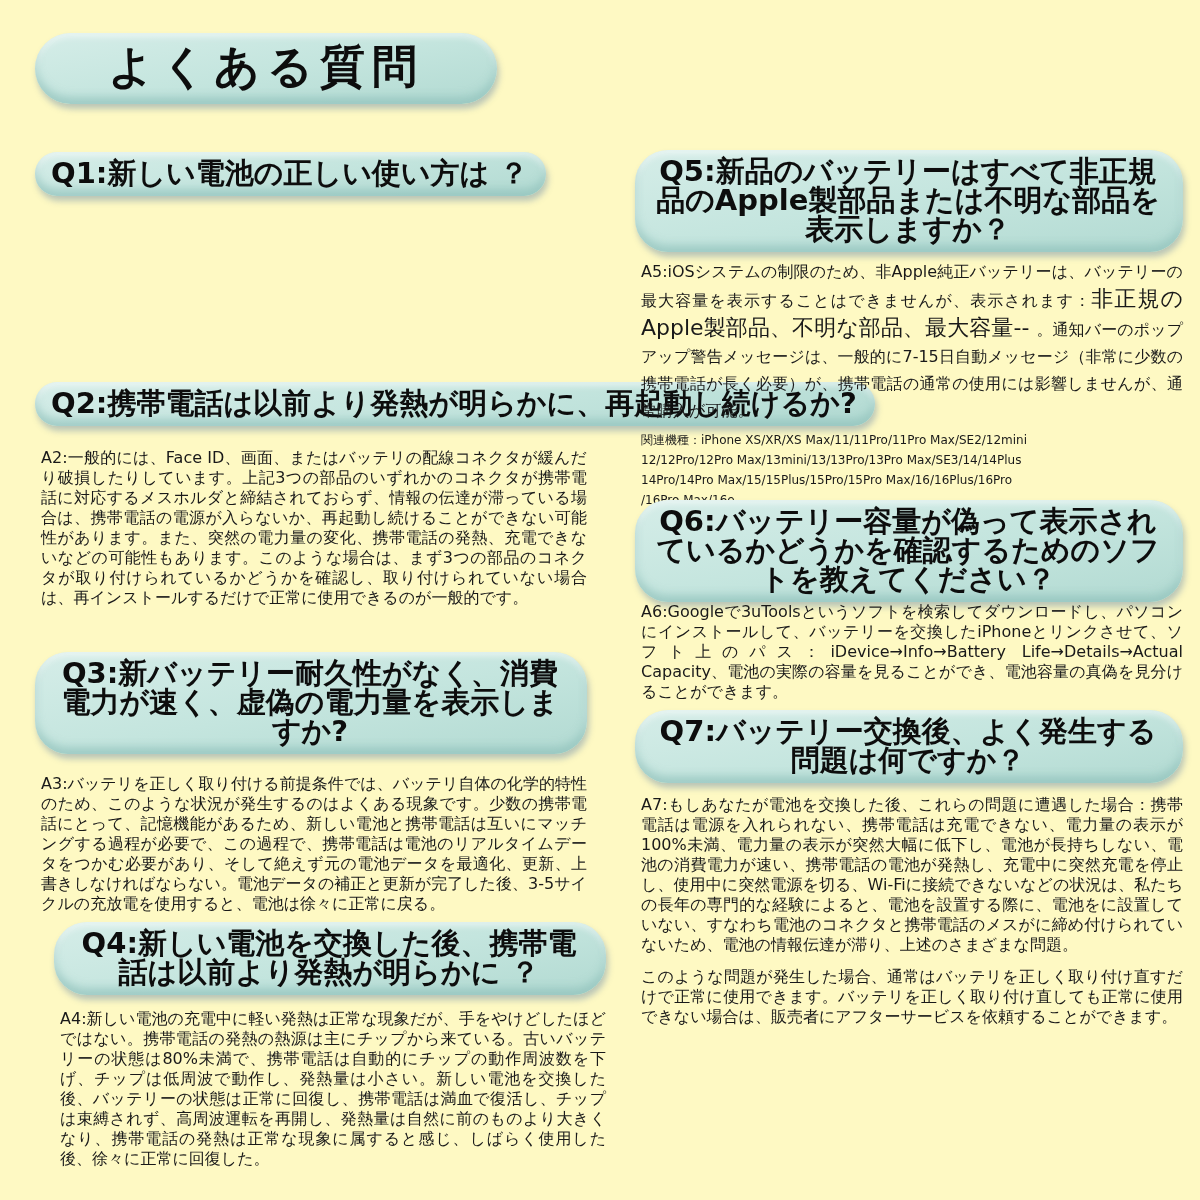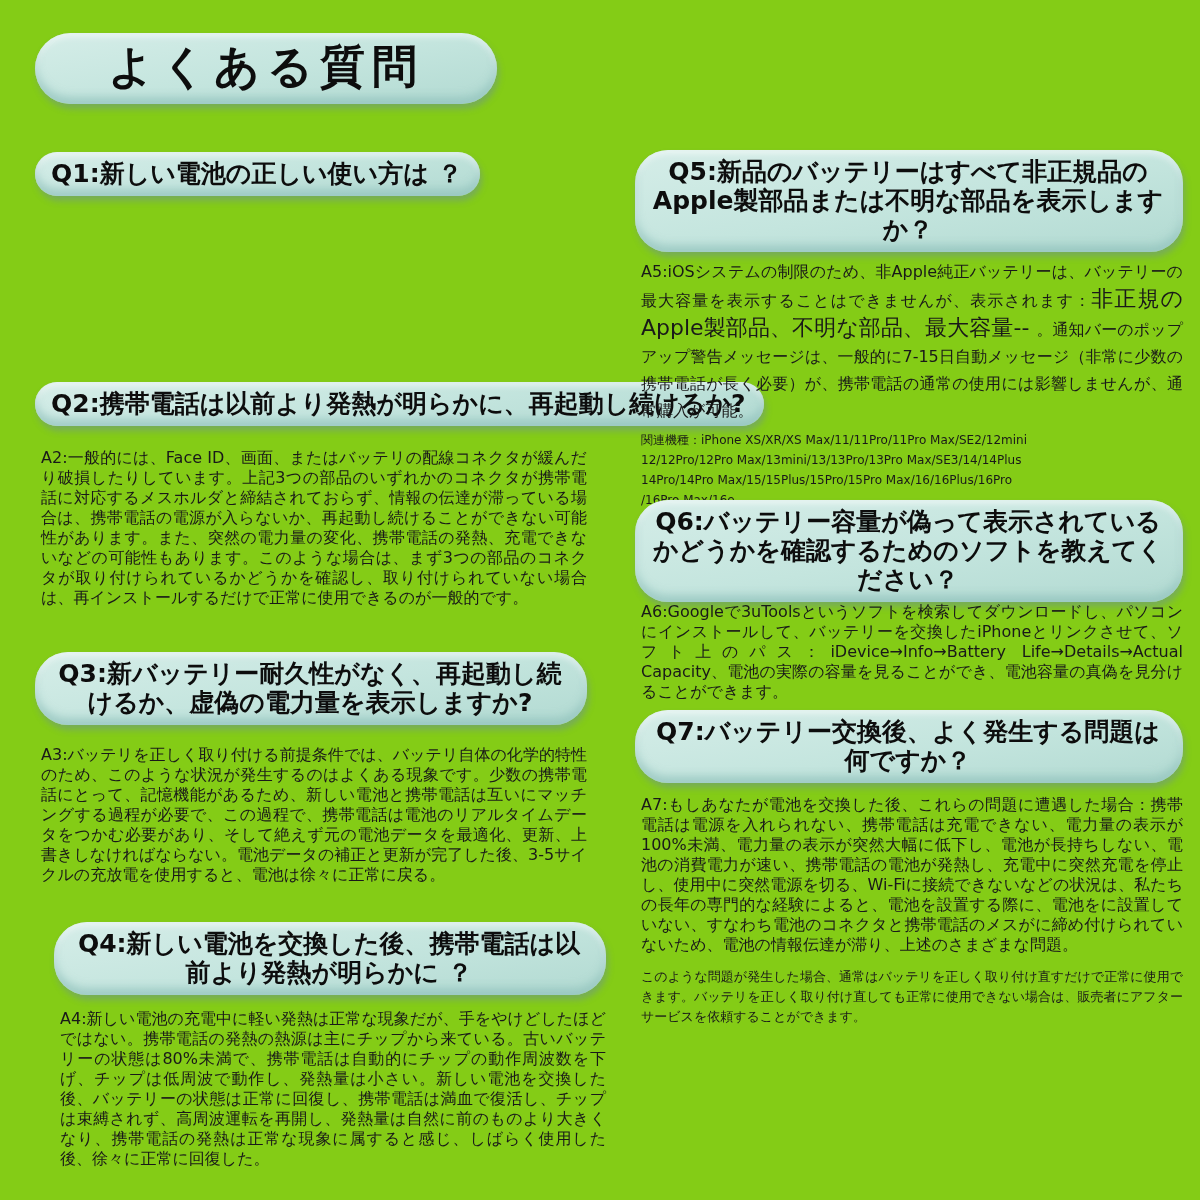--- a/index.html
+++ b/index.html
@@ -11,21 +11,21 @@
   }
   body {
     background: #d6e4f1;
     font-family: "DejaVu Sans", "Liberation Sans", sans-serif;
     color: #1a1a1a;
   }
   #page {
     position: relative;
     width: 1200px;
     height: 1200px;
-    background: #84cc16;
+    background: #fef9c3;
   }
 
   
   .pill {
     background: linear-gradient(170deg, #d5ede8 0%, #c4e5de 52%, #b2dad2 100%);
     box-shadow: 2px 5px 6px rgba(104, 136, 168, 0.45),
                 inset 0 -7px 9px rgba(140, 191, 184, 0.65),
                 inset 0 4px 6px rgba(255, 255, 255, 0.55);
     color: #0d0d0d;
   }
@@ -44,21 +44,21 @@
     font-family: "DejaVu Serif", "Liberation Serif", serif;
     font-size: 45px;
     font-weight: 600;
     letter-spacing: 7px;
     white-space: nowrap;
     transform: translateY(-2px);
   }
 
   .q-pill {
     font-weight: 700;
-    font-size: 25px;
+    font-size: 29px;
     line-height: 29px;
     padding: 7px 18px 8px 16px;
     box-sizing: border-box;
   }
   .q-pill.one-line {
     display: inline-block;
     border-radius: 23px;
     white-space: nowrap;
   }
   .q-pill.two-line {
@@ -100,21 +100,21 @@
     margin-top: 6px;
     padding-left: 6px;
     font-size: 12px;
     line-height: 20px;
     color: #191919;
     white-space: pre-line;
   }
   .closing {
     margin-top: 12px;
     padding-left: 6px;
-    font-size: 13px;
+    font-size: 16px;
     line-height: 20px;
     color: #191919;
     text-align: justify;
   }
 </style>
 </head>
 <body>
 
 <div id="page">
 
@@ -130,21 +130,21 @@
 
   <div class="faq-group" id="group-q2">
     <div class="pill q-pill one-line">
       <span>Q2:携帯電話は以前より発熱が明らかに、再起動し続けるか?</span>
     </div>
     <div class="answer">A2:一般的には、Face ID、画面、またはバッテリの配線コネクタが緩んだり破損したりしています。上記3つの部品のいずれかのコネクタが携帯電話に対応するメスホルダと締結されておらず、情報の伝達が滞っている場合は、携帯電話の電源が入らないか、再起動し続けることができない可能性があります。また、突然の電力量の変化、携帯電話の発熱、充電できないなどの可能性もあります。このような場合は、まず3つの部品のコネクタが取り付けられているかどうかを確認し、取り付けられていない場合は、再インストールするだけで正常に使用できるのが一般的です。</div>
   </div>
 
   <div class="faq-group" id="group-q3">
     <div class="pill q-pill two-line">
-      <span>Q3:新バッテリー耐久性がなく、再起動し続けるか、虚偽の電力量を表示しますか?</span>
+      <span>Q3:新バッテリー耐久性がなく、消費電力が速く、虚偽の電力量を表示しますか?</span>
     </div>
     <div class="answer">A3:バッテリを正しく取り付ける前提条件では、バッテリ自体の化学的特性のため、このような状況が発生するのはよくある現象です。少数の携帯電話にとって、記憶機能があるため、新しい電池と携帯電話は互いにマッチングする過程が必要で、この過程で、携帯電話は電池のリアルタイムデータをつかむ必要があり、そして絶えず元の電池データを最適化、更新、上書きしなければならない。電池データの補正と更新が完了した後、3-5サイクルの充放電を使用すると、電池は徐々に正常に戻る。</div>
   </div>
 
   <div class="faq-group" id="group-q4">
     <div class="pill q-pill two-line">
       <span>Q4:新しい電池を交換した後、携帯電話は以前より発熱が明らかに ？</span>
     </div>
     <div class="answer">A4:新しい電池の充電中に軽い発熱は正常な現象だが、手をやけどしたほどではない。携帯電話の発熱の熱源は主にチップから来ている。古いバッテリーの状態は80%未満で、携帯電話は自動的にチップの動作周波数を下げ、チップは低周波で動作し、発熱量は小さい。新しい電池を交換した後、バッテリーの状態は正常に回復し、携帯電話は満血で復活し、チップは束縛されず、高周波運転を再開し、発熱量は自然に前のものより大きくなり、携帯電話の発熱は正常な現象に属すると感じ、しばらく使用した後、徐々に正常に回復した。</div>
   </div>

